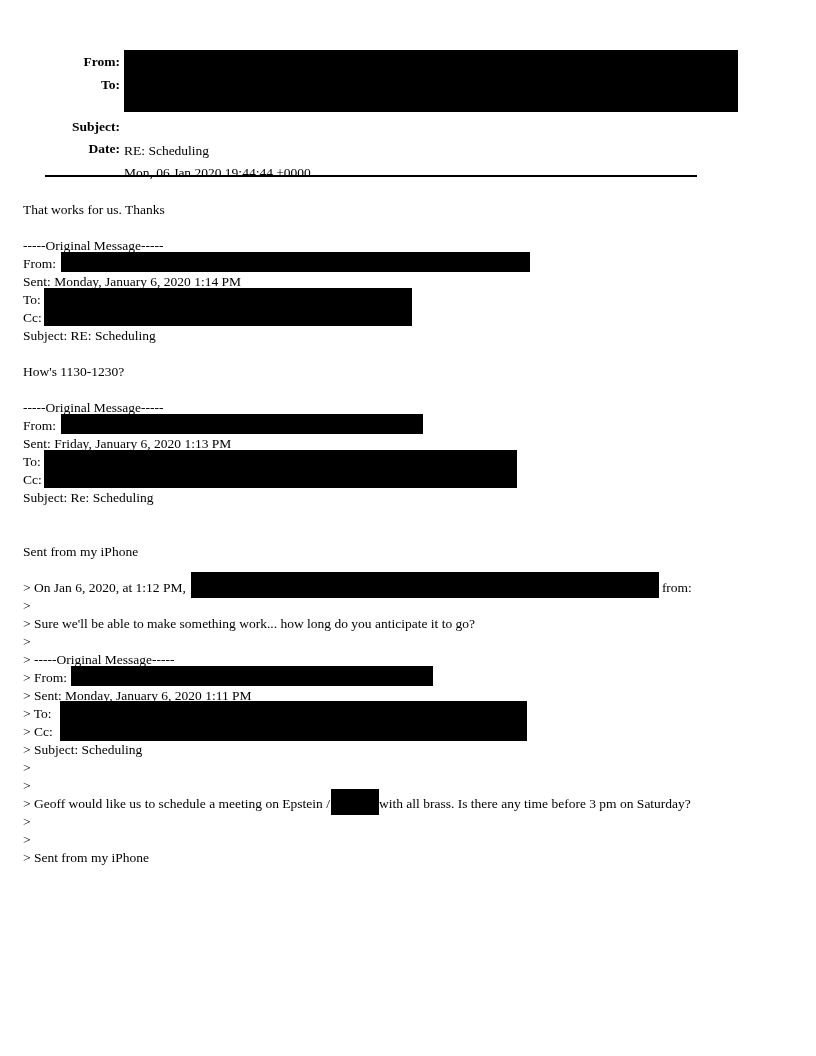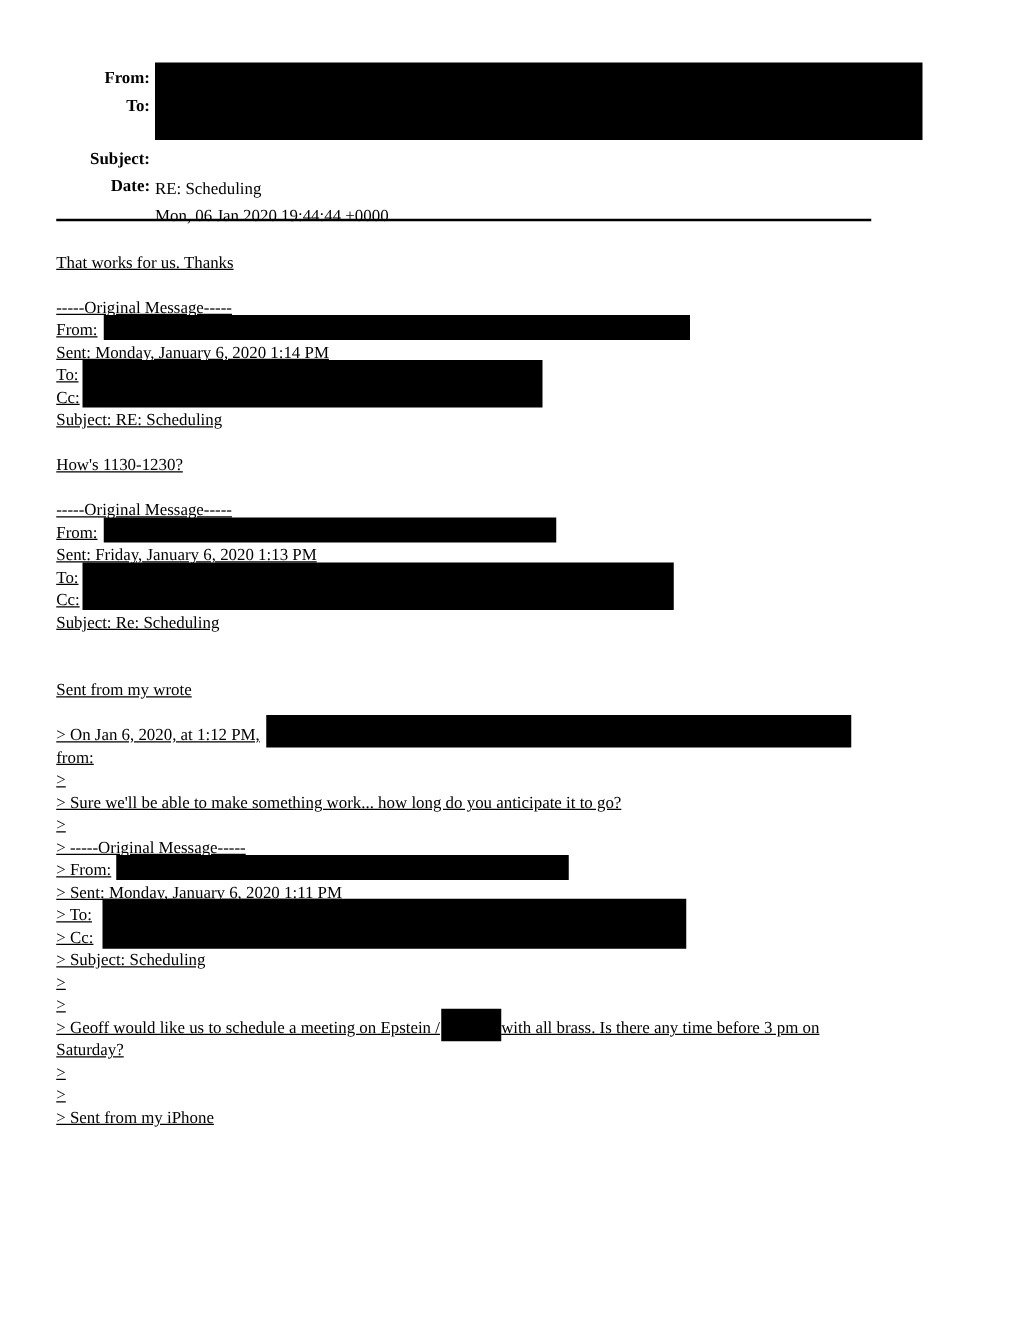--- a/index.html
+++ b/index.html
@@ -23,21 +23,21 @@
   .hdr-gap { height: 20px; }
   .hdr-block {
     position: absolute; left: 124px; top: 0;
     width: 614px; height: 62px; background: #000;
   }
 
   
   .rule { height: 2px; background: #000; margin: 15px 51px 0 45px; }
 
   
-  .email-body { margin: 24px 49px 0 45px; line-height: 18px; text-decoration: underline; }
+  .email-body { margin: 24px 49px 0 23px; line-height: 18px; }
   .ln { min-height: 18px; }
   .two-line { position: relative; }
 
   .bar { display: inline-block; background: #000; vertical-align: top; }
   .bar-from1 { width: 469px; height: 20px; margin: -3px 0 1px 5px; }
   .bar-from2 { width: 362px; height: 20px; margin: -3px 0 1px 5px; }
   .bar-qfrom { width: 362px; height: 20px; margin: -3px 0 1px 4px; }
   .bar-on    { width: 468px; height: 26px; margin: -7px 3px -1px 5px; }
   .bar-hey   { width: 45px;  height: 20px; margin: -3px 0 1px 6px; }
   .bar-ep    { width: 48px;  height: 26px; margin: -6px 0 -2px 1px; }
@@ -98,21 +98,21 @@
     <div class="two-line">
       <div class="ln">To:</div>
       <div class="ln">Cc:</div>
       <div class="abs-bar bar-tocc2"></div>
     </div>
     <div class="ln">Subject: Re: Scheduling</div>
     <div class="ln"></div>
 
     <div class="ln"></div>
 
-    <div class="ln">Sent from my wrote</div>
+    <div class="ln">Sent from my iPhone</div>
     <div class="ln"></div>
 
     <div class="ln"><span>&gt; On Jan 6, 2020, at 1:12 PM,</span><span class="bar bar-on"></span><span>from:</span></div>
     <div class="ln">&gt;</div>
     <div class="ln">&gt; Sure we'll be able to make something work... how long do you anticipate it to go?</div>
     <div class="ln">&gt;</div>
 
     <div class="ln">&gt; -----Original Message-----</div>
     <div class="ln"><span>&gt; From:</span><span class="bar bar-qfrom"></span></div>
     <div class="ln">&gt; Sent: Monday, January 6, 2020 1:11 PM</div>

